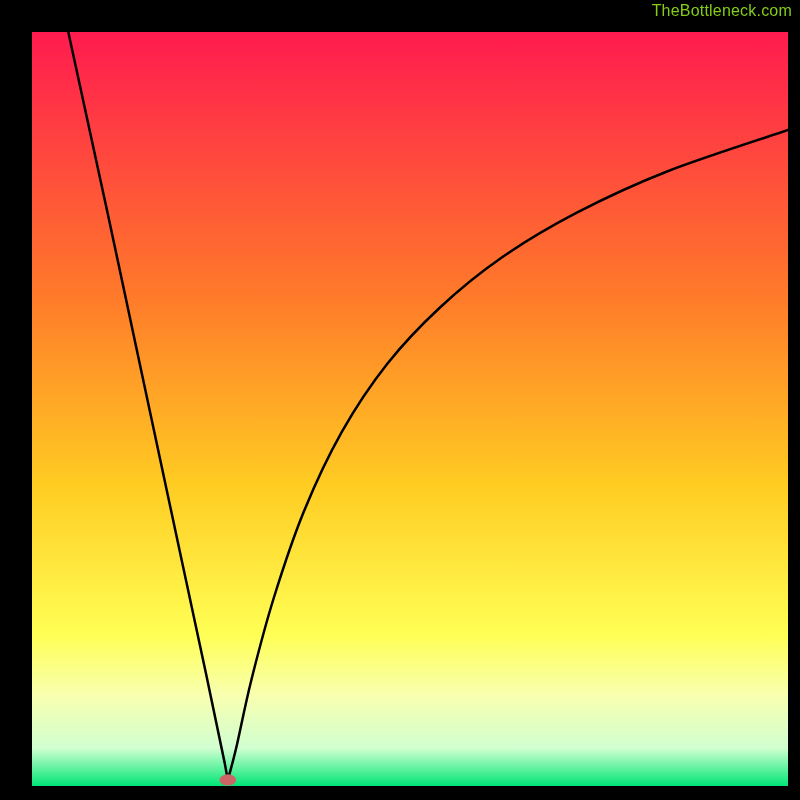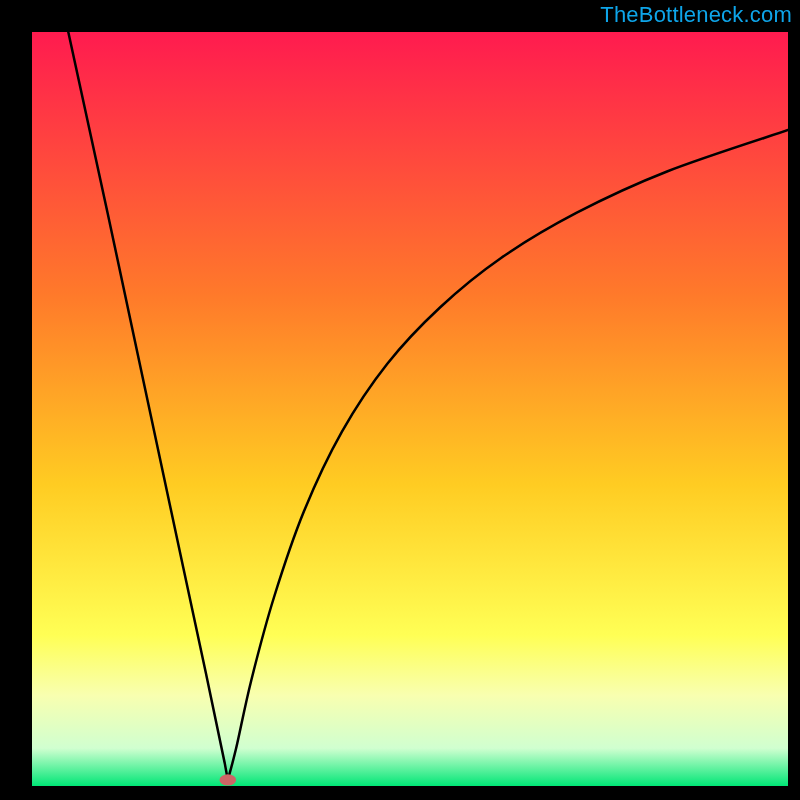--- a/index.html
+++ b/index.html
@@ -14,22 +14,22 @@
   .frame {
     position: relative;
     width: 800px;
     height: 800px;
     background: #000;
   }
   .attribution {
     position: absolute;
     top: 2px;
     right: 8px;
-    color: #0ea5e9;
-    font-size: 22px;
+    color: #84cc16;
+    font-size: 16px;
     font-weight: 500;
     letter-spacing: 0.2px;
     z-index: 5;
   }
   svg {
     position: absolute;
     left: 0;
     top: 0;
     width: 800px;
     height: 800px;

